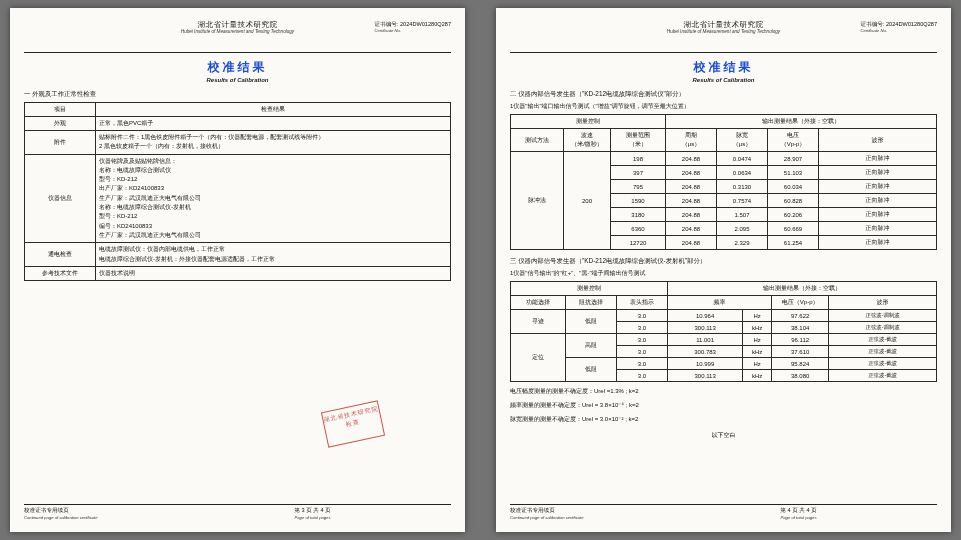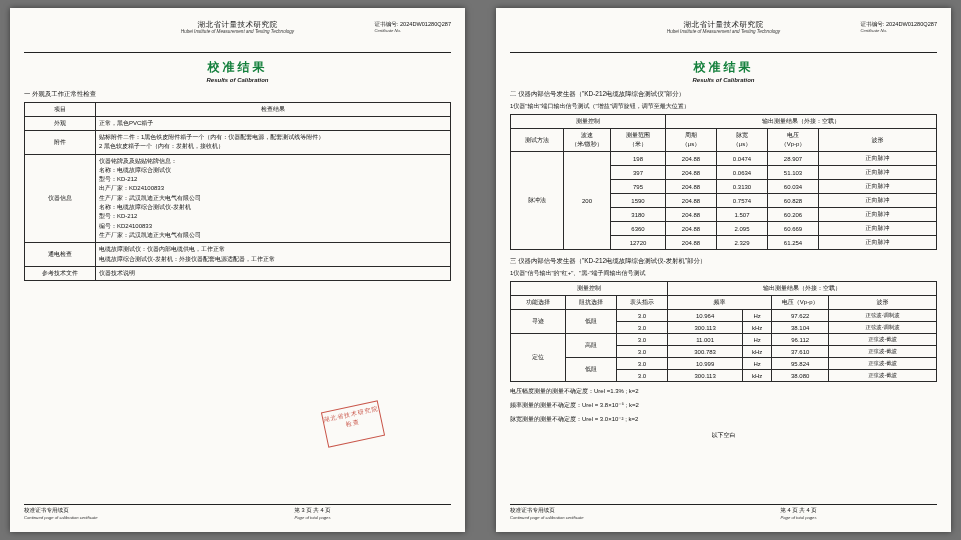--- a/index.html
+++ b/index.html
@@ -11,21 +11,21 @@
   .inner{position:absolute;left:14px;top:10px;right:14px;bottom:10px;}
   
   .hdr{position:relative;height:34px;border-bottom:1px solid #222;}
   .hdr .org{text-align:center;font-size:7.2px;color:#1a1a1a;line-height:1.25;padding-top:2px;}
   .hdr .org .cn{font-size:7.6px;letter-spacing:.4px;}
   .hdr .org .en{font-size:4.6px;font-style:italic;color:#333;}
   .hdr .cert{position:absolute;right:0;top:2px;font-size:5.6px;color:#111;text-align:left;line-height:1.5;}
   .hdr .cert .lbl{display:inline-block;}
   .hdr .cert .en{font-size:4.2px;font-style:italic;color:#333;}
   .title{text-align:center;margin-top:6px;}
-  .title .cn{font-size:12px;font-weight:bold;letter-spacing:3px;color:#15803d;}
+  .title .cn{font-size:12px;font-weight:bold;letter-spacing:3px;color:#1d4ed8;}
   .title .en{font-size:6px;font-weight:bold;font-style:italic;color:#222;margin-top:1px;}
   .sect{font-size:6.4px;color:#111;margin:7px 0 3px 0;}
   .sub{font-size:6px;color:#111;margin:2px 0 3px 0;}
   table{border-collapse:collapse;width:100%;}
   td,th{border:1px solid #2a2a2a;font-size:6px;color:#111;padding:2px 3px;vertical-align:middle;}
   th{font-weight:normal;text-align:center;}
   .tl{text-align:left;}
   .tc{text-align:center;}
   .lbl-col{width:64px;text-align:center;}
   .ml{line-height:1.55;}

